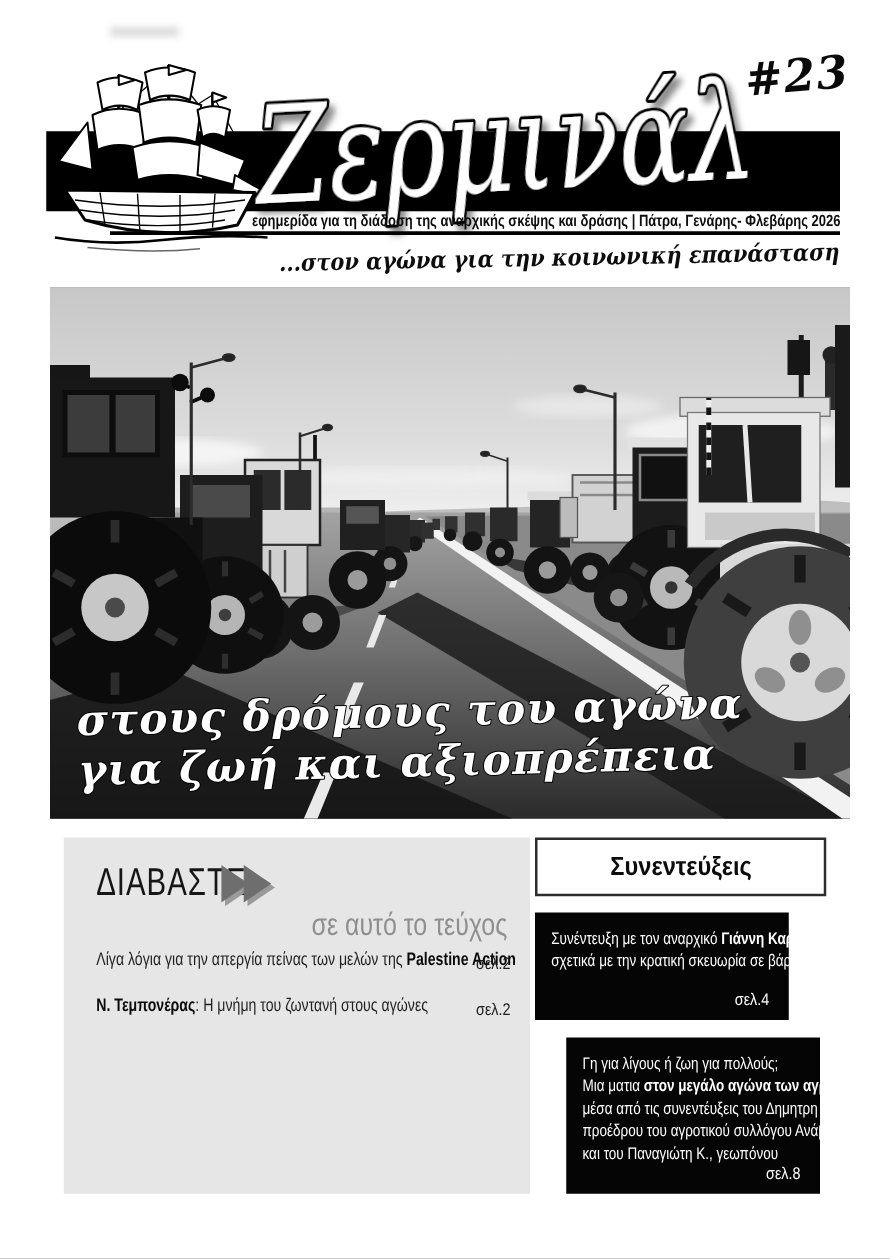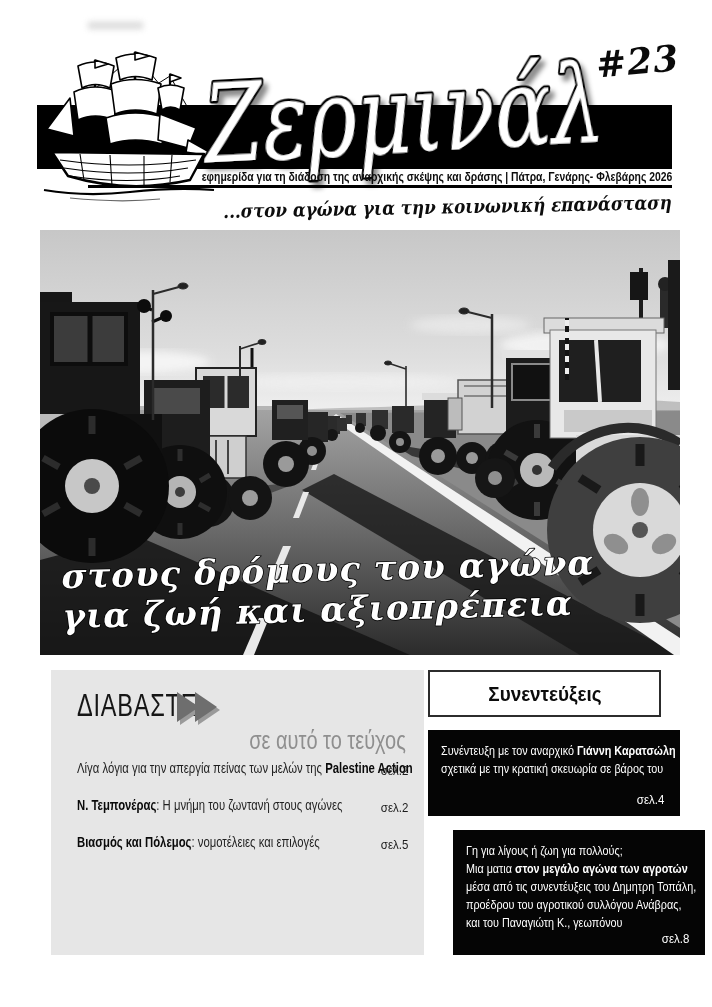--- a/index.html
+++ b/index.html
@@ -36,21 +36,21 @@
   .toc-row .sq{display:inline-block;white-space:pre;transform:scaleX(.78);transform-origin:0 60%;
     font-size:14.5px;line-height:21px;color:#1f1f1f;}
   .toc-row b{font-weight:bold;color:#0a0a0a;}
   .toc-page{position:absolute;right:2px;bottom:1px;font-size:13.5px;color:#1b1b1b;
     transform:scaleX(.85);transform-origin:100% 50%;}
   
   #ivcol{position:absolute;left:428px;top:670px;width:233px;height:285px;}
   #iv-title-box{position:absolute;left:0;top:0;width:233px;height:47px;background:#fff;border:2px solid #2c2c2c;
     display:flex;align-items:center;justify-content:center;}
   #iv-title{font-size:21px;font-weight:bold;color:#0c0c0c;transform:scaleX(.9);}
-  .iv-card{position:absolute;left:0;width:252px;background:#050505;color:#fff;padding:12px 13px 8px 13px;}
+  .iv-card{position:absolute;left:0;width:203px;background:#050505;color:#fff;padding:12px 13px 8px 13px;}
   #iv-card-0{top:60px;height:86px;}
   #iv-card-1{top:160px;height:125px;margin-left:25px;}
   .iv-card .sq{display:inline-block;white-space:pre;transform:scaleX(.8);transform-origin:0 0;
     font-size:13.5px;line-height:18px;color:#fff;}
   .iv-card b{font-weight:bold;}
   .iv-page{position:absolute;right:16px;bottom:9px;font-size:13.5px;color:#fff;
     transform:scaleX(.85);transform-origin:100% 50%;}
 </style>
 </head>
 <body>
@@ -332,24 +332,20 @@
 
     <div id="toc-list" data-interactable="false">
       <div class="toc-row" data-interactable="false">
         <span class="sq" data-interactable="false"><span>Λίγα λόγια για την απεργία πείνας των μελών της </span><b>Palestine Action</b><span></span></span>
         <span class="toc-page" data-interactable="false">σελ.2</span>
       </div>
       <div class="toc-row" data-interactable="false">
         <span class="sq" data-interactable="false"><span></span><b>Ν. Τεμπονέρας</b><span>: Η μνήμη του ζωντανή στους αγώνες</span></span>
         <span class="toc-page" data-interactable="false">σελ.2</span>
       </div>
-      <div class="toc-row" data-interactable="false">
-        <span class="sq" data-interactable="false"><span></span><b>Βιασμός και Πόλεμος</b><span>: νομοτέλειες και επιλογές</span></span>
-        <span class="toc-page" data-interactable="false">σελ.5</span>
-      </div>
     </div>
   </div>
 
   <div id="ivcol" data-interactable="false">
     <div id="iv-title-box" data-interactable="false">
       <span id="iv-title" data-interactable="false">Συνεντεύξεις</span>
     </div>
     <div class="iv-card" id="iv-card-0" data-interactable="false">
       <span class="sq" data-interactable="false"><span>Συνέντευξη με τον αναρχικό </span><b>Γιάννη Καρατσώλη</b><span>
 σχετικά με την κρατική σκευωρία σε βάρος του</span></span>

